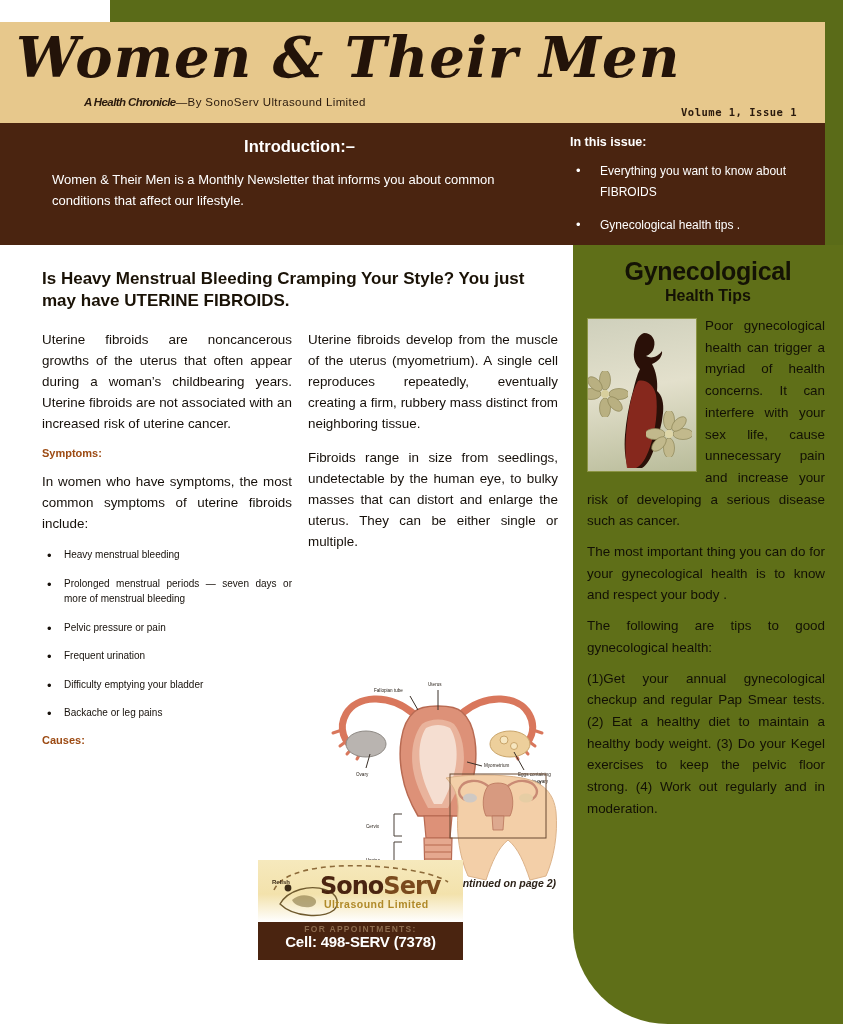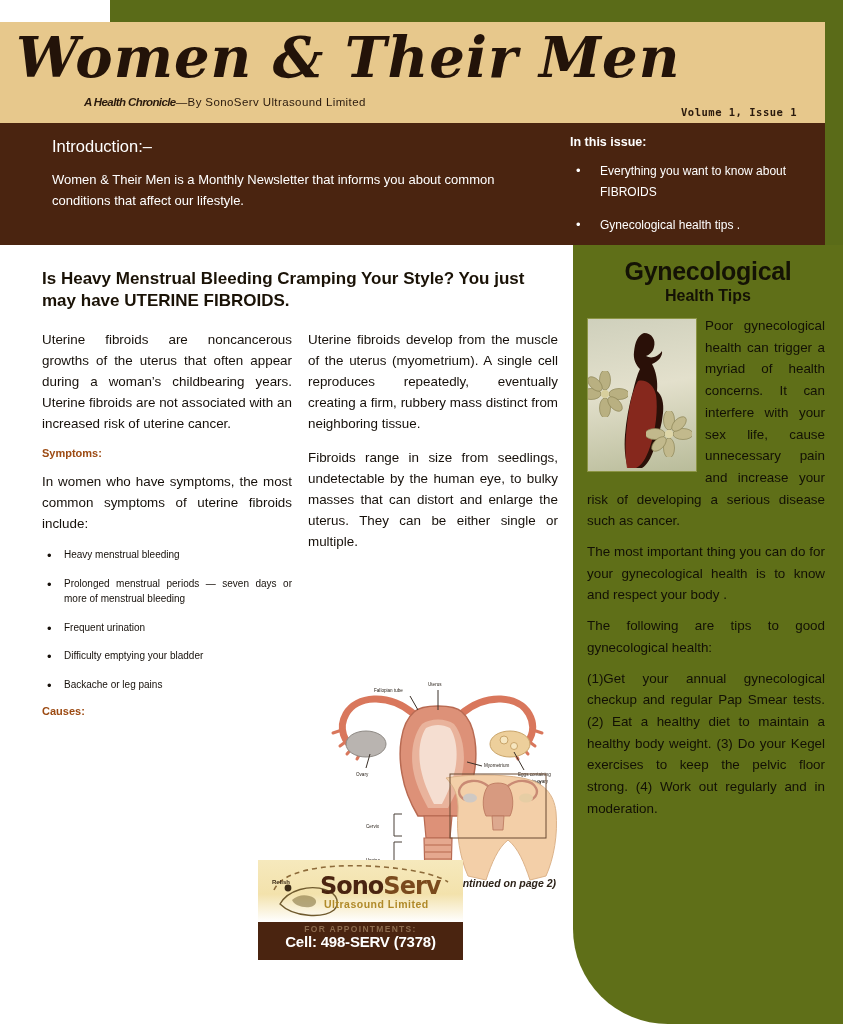--- a/index.html
+++ b/index.html
@@ -103,22 +103,23 @@
   }
   .intro-inner {
     position: absolute;
     left: 52px;
     top: 14px;
     width: 495px;
     color: #ffffff;
   }
   .intro-title {
     font-size: 16.5px;
-    font-weight: normal;
+    font-weight: bold;
     margin-bottom: 13px;
+    text-align: center;
   }
   .intro-text {
     font-size: 13px;
     line-height: 1.65;
   }
   .issue-box {
     position: absolute;
     left: 570px;
     top: 12px;
     width: 250px;
@@ -414,20 +415,21 @@
   <div class="article">
     <div class="headline">Is Heavy Menstrual Bleeding Cramping Your Style? You just may have UTERINE FIBROIDS.</div>
     <div class="cols">
       <div class="col">
         <p>Uterine fibroids are noncancerous growths of the uterus that often appear during a woman’s childbearing years. Uterine fibroids are not associated with an increased risk of uterine cancer.</p>
         <div class="subhead">Symptoms:</div>
         <p>In women who have symptoms, the most common symptoms of uterine fibroids include:</p>
         <ul class="sym-list">
           <li>Heavy menstrual bleeding</li>
           <li>Prolonged menstrual periods — seven days or more of menstrual bleeding</li>
+          <li>Pelvic pressure or pain</li>
           <li>Frequent urination</li>
           <li>Difficulty emptying your bladder</li>
           <li>Backache or leg pains</li>
         </ul>
         <div class="subhead">Causes:</div>
       </div>
       <div class="col">
         <p>Uterine fibroids develop from the muscle  of the uterus (myometrium). A single cell reproduces repeatedly, eventually creating a firm, rubbery mass distinct from neighboring tissue.</p>
         <p>Fibroids range in size from seedlings, undetectable by the human eye, to bulky masses that can distort and enlarge the uterus. They can be either single or multiple.</p>
       </div>

